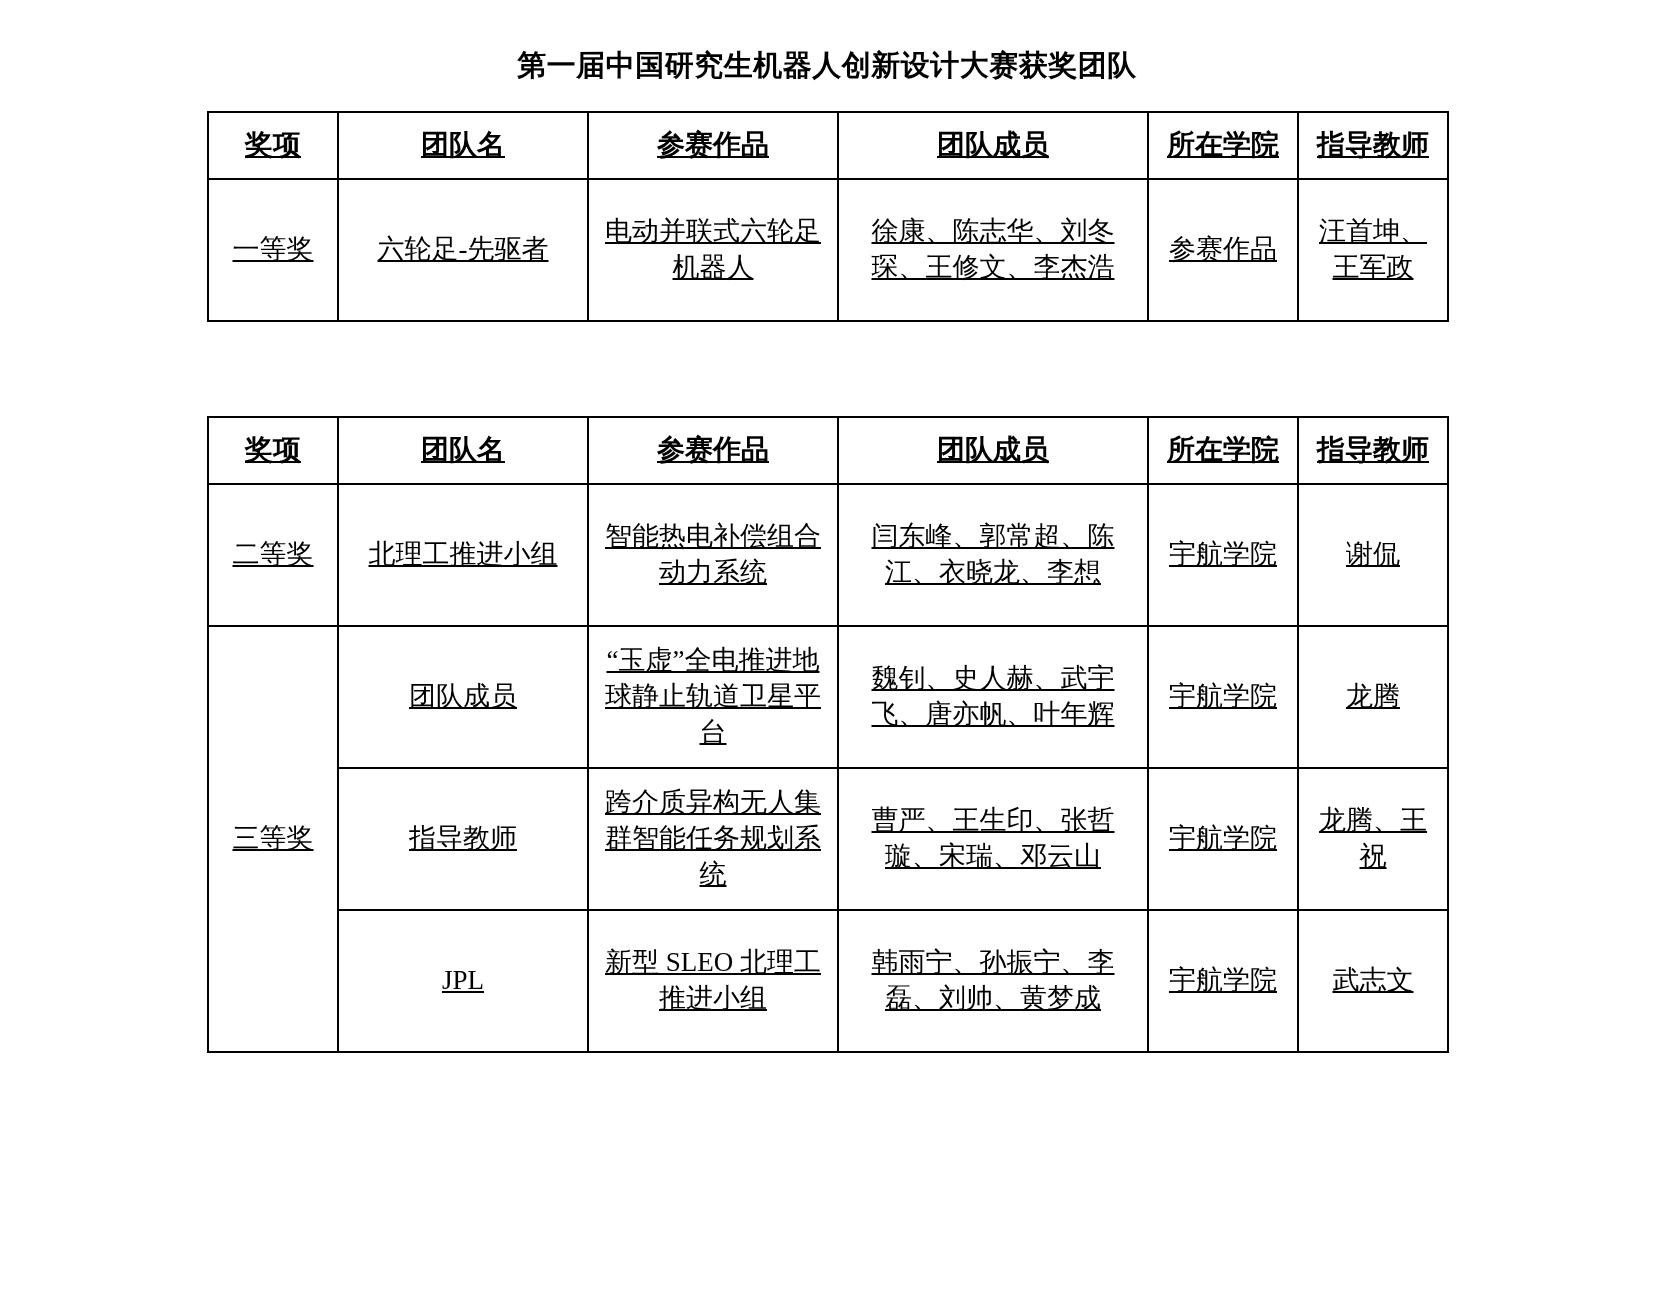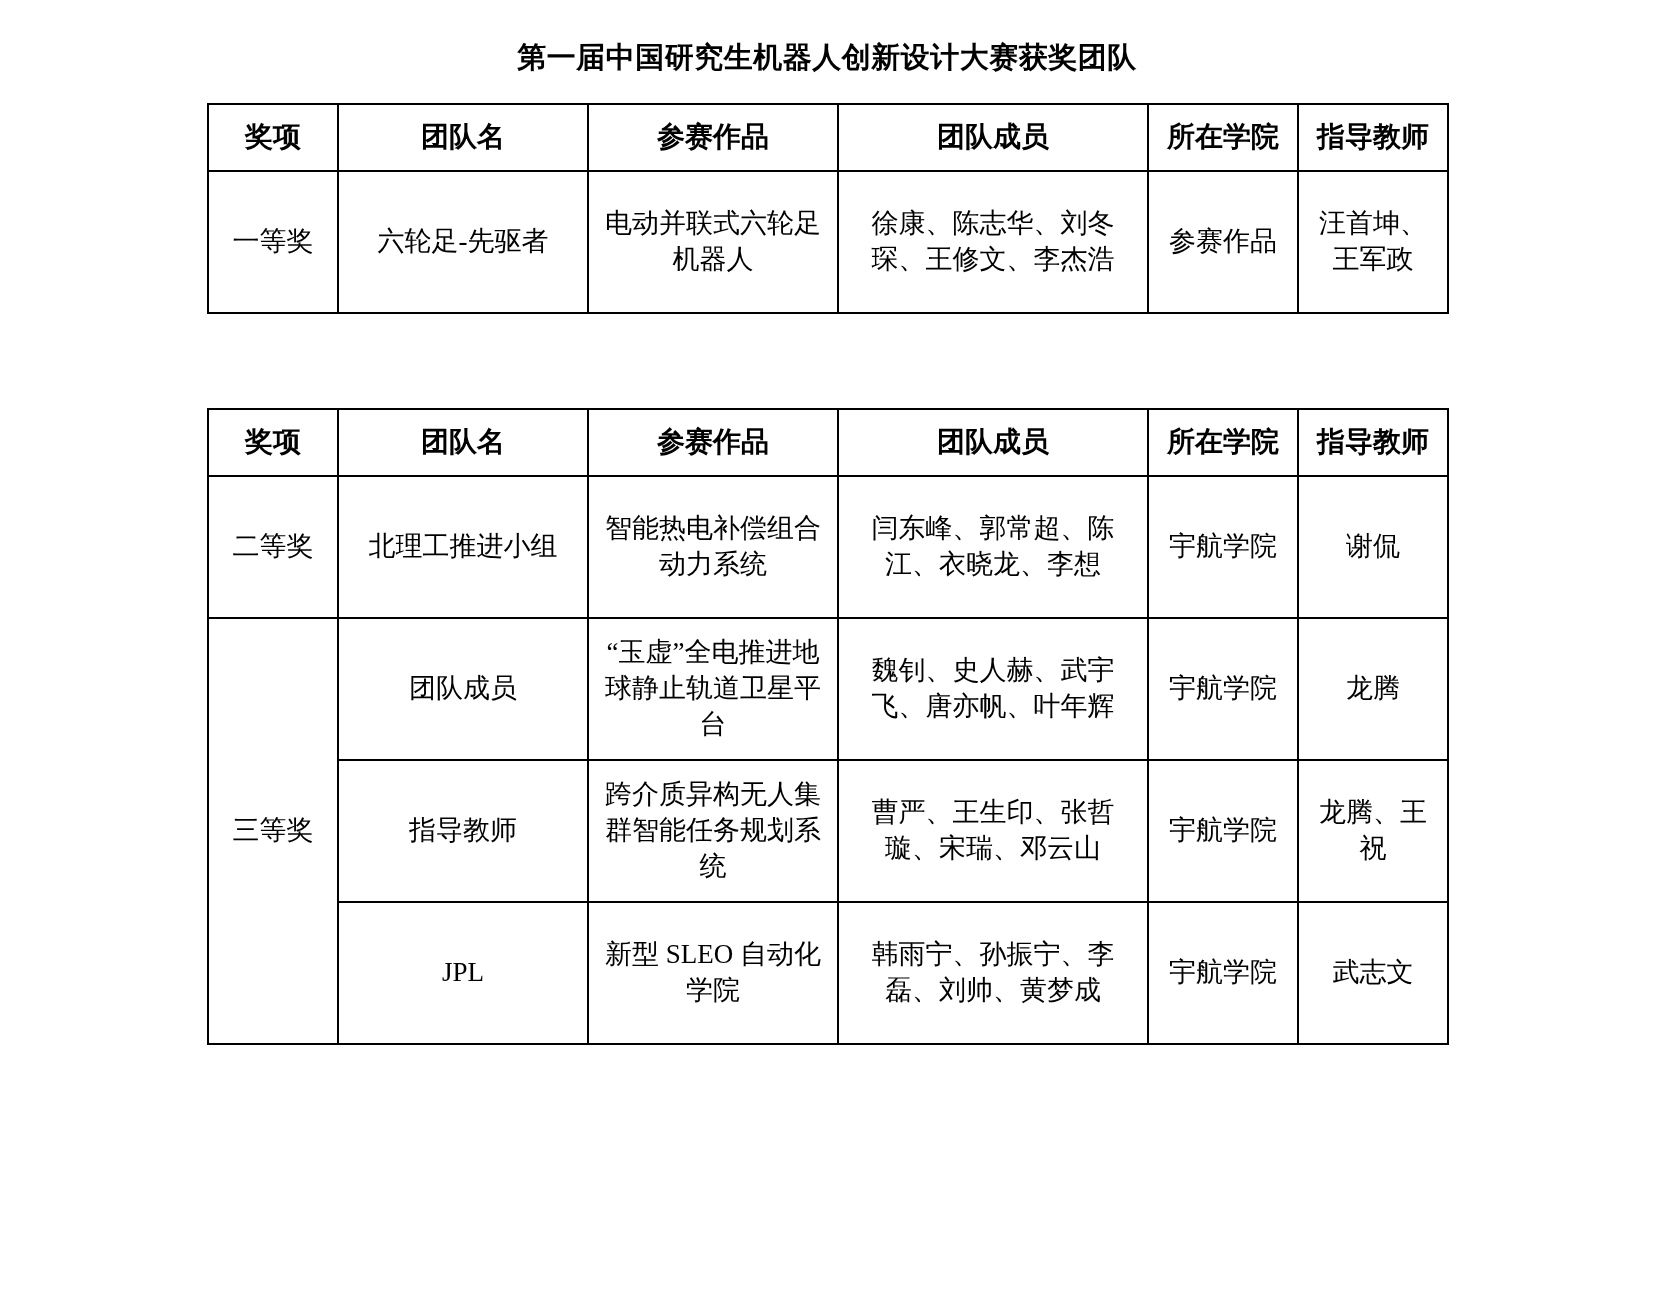--- a/index.html
+++ b/index.html
@@ -12,21 +12,21 @@
     height: 1303px;
     font-family: "Liberation Serif", "DejaVu Serif", serif;
     color: #000000;
     overflow: hidden;
   }
   .page {
     position: relative;
     width: 1654px;
     height: 1303px;
     box-sizing: border-box;
-    padding: 0;
+    padding: 8px;
   }
   .section {
     width: 1240px;
     margin: 0 auto;
   }
   .section-1 { padding-top: 40px; }
   .section-2 { padding-top: 86px; }
 
   .doc-title {
     text-align: center;
@@ -35,20 +35,21 @@
     letter-spacing: 0.5px;
     line-height: 1.2;
     margin-bottom: 28px;
   }
 
   table.award-table {
     border-collapse: collapse;
     width: 1240px;
     table-layout: fixed;
     margin: 4px auto;
+    text-decoration: underline;
   }
   table.award-table td, table.award-table th {
     border: 2px solid #000000;
     padding: 10px 8px;
     text-align: center;
     vertical-align: middle;
     font-size: 27px;
     line-height: 1.32;
     word-break: break-word;
   }
@@ -159,21 +160,21 @@
         </tr>
         <tr>
           <td class="cell-tall">指导教师</td>
           <td>跨介质异构无人集群智能任务规划系统</td>
           <td>曹严、王生印、张哲璇、宋瑞、邓云山</td>
           <td>宇航学院</td>
           <td>龙腾、王祝</td>
         </tr>
         <tr>
           <td class="cell-tall">JPL</td>
-          <td>新型 SLEO 自动化学院</td>
+          <td>新型 SLEO 北理工推进小组</td>
           <td>韩雨宁、孙振宁、李磊、刘帅、黄梦成</td>
           <td>宇航学院</td>
           <td>武志文</td>
         </tr>
       </tbody>
     </table>
   </div>
 
 </div>
 

